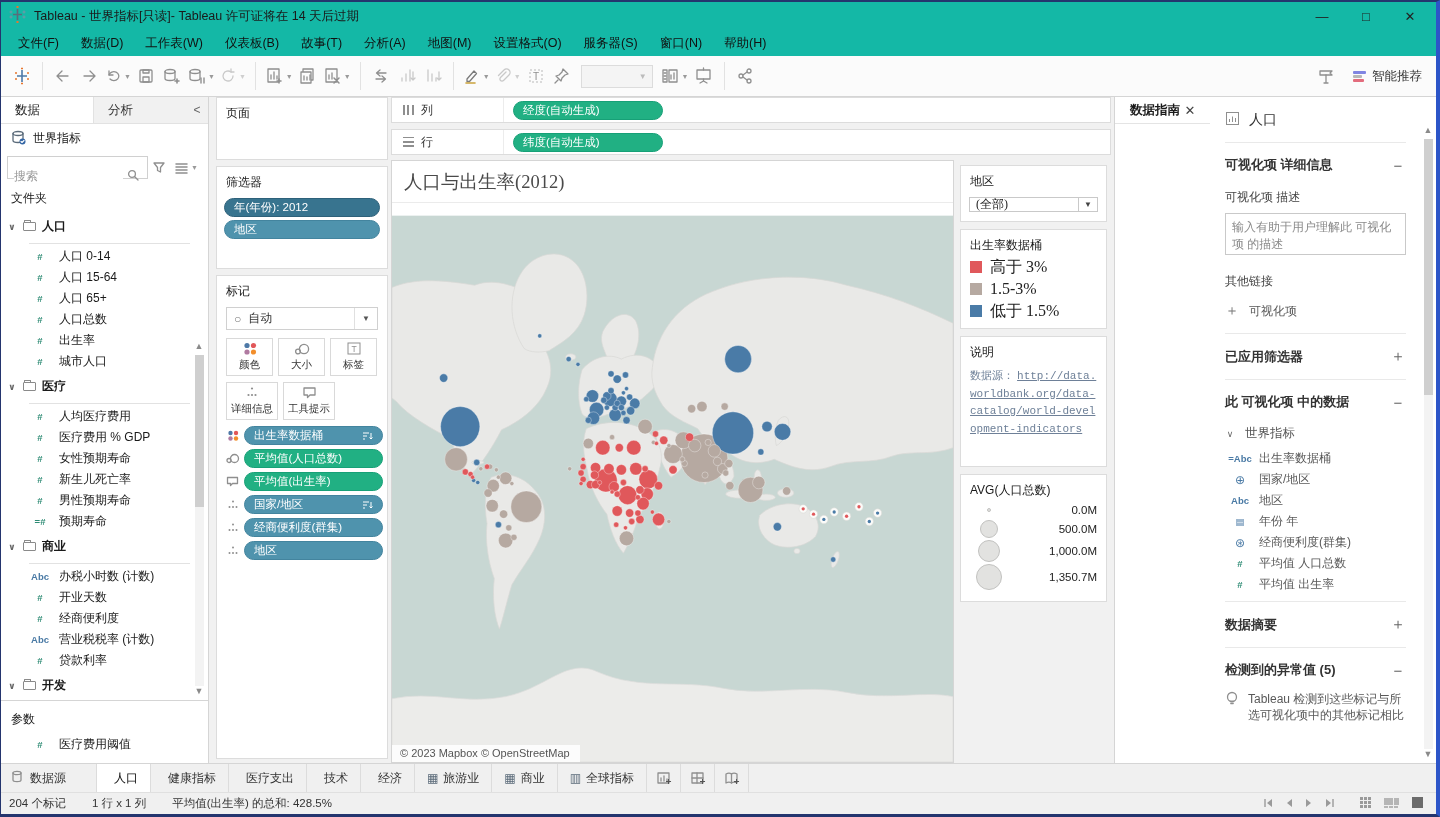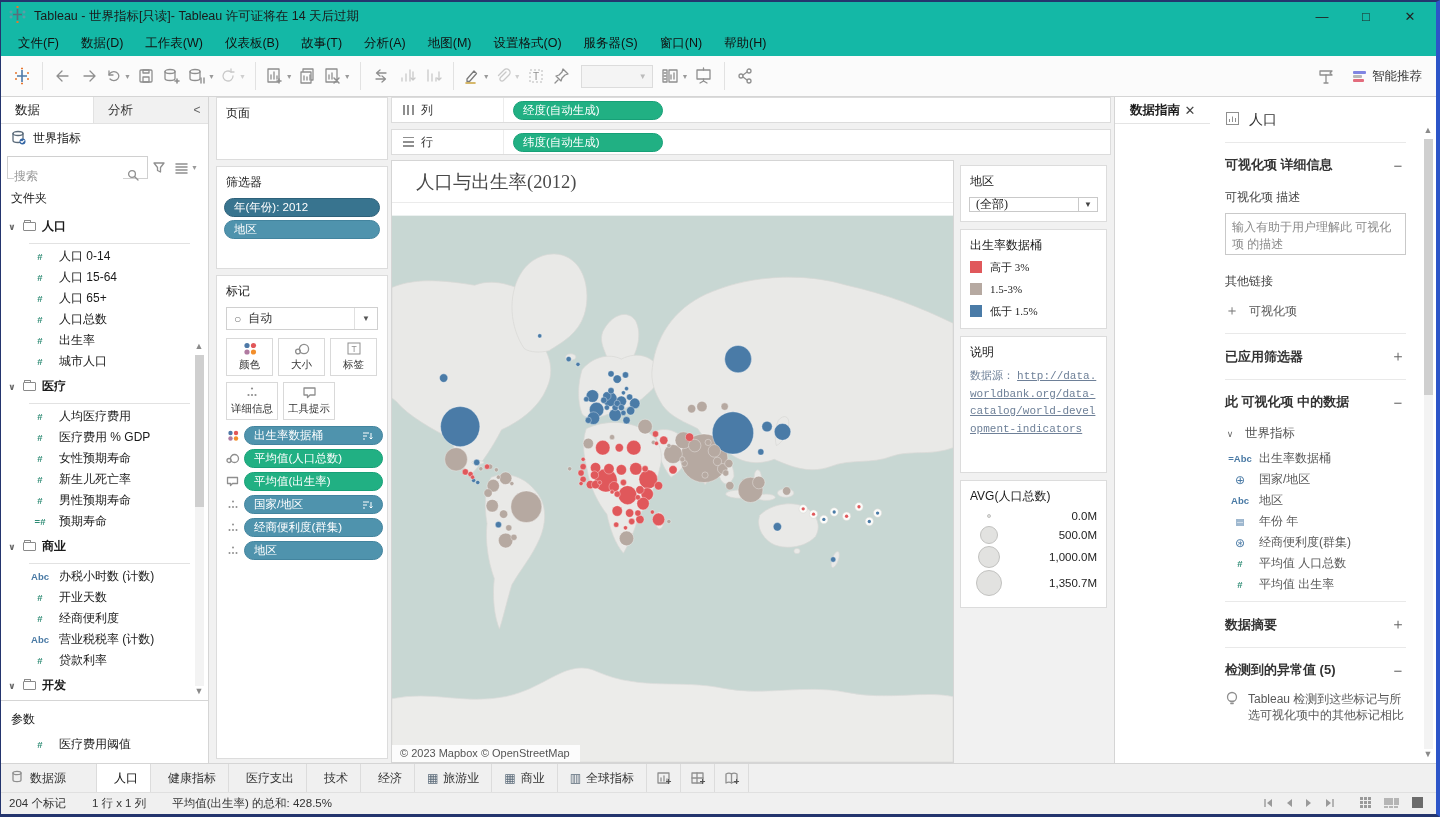--- a/index.html
+++ b/index.html
@@ -78,35 +78,35 @@
 .sheet-region{flex:1;display:flex;flex-direction:column;min-width:0;padding-right:3px}
 .shelf{height:26px;background:#fff;border:1px solid #dcdcdc;display:flex;align-items:center;flex:0 0 auto}
 .shelf+.shelf{margin-top:6px}
 .shelf-label{width:112px;flex:0 0 112px;display:flex;align-items:center;gap:7px;padding-left:11px;height:100%;border-right:1px solid #ececec;color:#333}
 .cols-ico{width:11px;height:10px;background:repeating-linear-gradient(90deg,#8f8f8f 0 2px,transparent 2px 4.5px)}
 .rows-ico{width:11px;height:10px;background:repeating-linear-gradient(0deg,#8f8f8f 0 2px,transparent 2px 4.5px)}
 .shelf-pills{display:flex;padding-left:9px}
 .shelf .pill{margin:0;width:150px}
 .content-row{flex:1;display:flex;min-height:0;margin-top:5px}
 .worksheet{flex:1;background:#fff;border:1px solid #d5d5d5;display:flex;flex-direction:column;min-width:0}
-.ws-title{height:42px;flex:0 0 auto;display:flex;align-items:center;padding-left:24px;font-family:"Liberation Serif","DejaVu Serif",serif;font-size:18.5px;color:#4a4a4a;border-bottom:1px solid #ebebeb}
+.ws-title{height:42px;flex:0 0 auto;display:flex;align-items:center;padding-left:12px;font-family:"Liberation Serif","DejaVu Serif",serif;font-size:18.5px;color:#4a4a4a;border-bottom:1px solid #ebebeb}
 .map-pane{flex:1;position:relative;overflow:hidden;background:#fff}
 .map-pane svg.map{position:absolute;inset:0;width:100%;height:100%}
 .attribution{position:absolute;left:0;bottom:0;background:rgba(255,255,255,.85);padding:2px 10px 3px 8px;font-size:11px;color:#555}
 
 .right-cards{width:157px;flex:0 0 auto;padding:5px 4px 0 6px;display:flex;flex-direction:column;gap:7px}
 .rc-title{padding:7px 9px 2px;color:#1a1a1a}
 .rf-dd{display:flex;height:15px;border:1px solid #c9c9c9;margin:5px 8px 9px}
 .rf-dd .val{flex:1;display:flex;align-items:center;padding-left:6px;font-family:"Liberation Serif","DejaVu Serif",serif;font-size:12px;color:#222}
 .rf-dd .btn{width:19px;border-left:1px solid #c9c9c9;display:flex;align-items:center;justify-content:center;font-size:8px;color:#444;background:#fff}
 .leg-row{display:flex;align-items:center;gap:8px;padding:0 9px;height:22px}
 .swatch{width:12px;height:12px;flex:0 0 12px}
-.leg-lab{font-family:"Liberation Serif","DejaVu Serif",serif;font-size:11px;color:#222}
+.leg-lab{font-family:"Liberation Serif","DejaVu Serif",serif;font-size:16px;color:#222}
 .legend-card{padding-bottom:6px}
-.caption-card{padding-bottom:19px}
+.caption-card{padding-bottom:13px}
 .cap-body{margin:4px 9px 16px;font-size:11px;line-height:1.5;color:#6e8098;word-break:break-all}
 .cap-prefix{font-family:"Liberation Serif","DejaVu Serif",serif;color:#6e8098}
 .cap-link{font-family:"Liberation Mono","DejaVu Sans Mono",monospace;text-decoration:underline;color:#6e8098}
 .size-card{padding-bottom:10px}
 .size-row{display:flex;align-items:center;min-height:18px;padding:1px 9px}
 .size-cell{width:38px;flex:0 0 38px;display:flex;justify-content:center;align-items:center}
 .size-circle{border-radius:50%;background:#e2e2e0;border:1px solid #c2c2c0}
 .size-lab{flex:1;text-align:right;font-size:11.5px;color:#222}
 
 .data-guide{width:322px;flex:0 0 auto;background:#fff;border-left:1px solid #d5d5d5;display:flex;flex-direction:row;position:relative}

